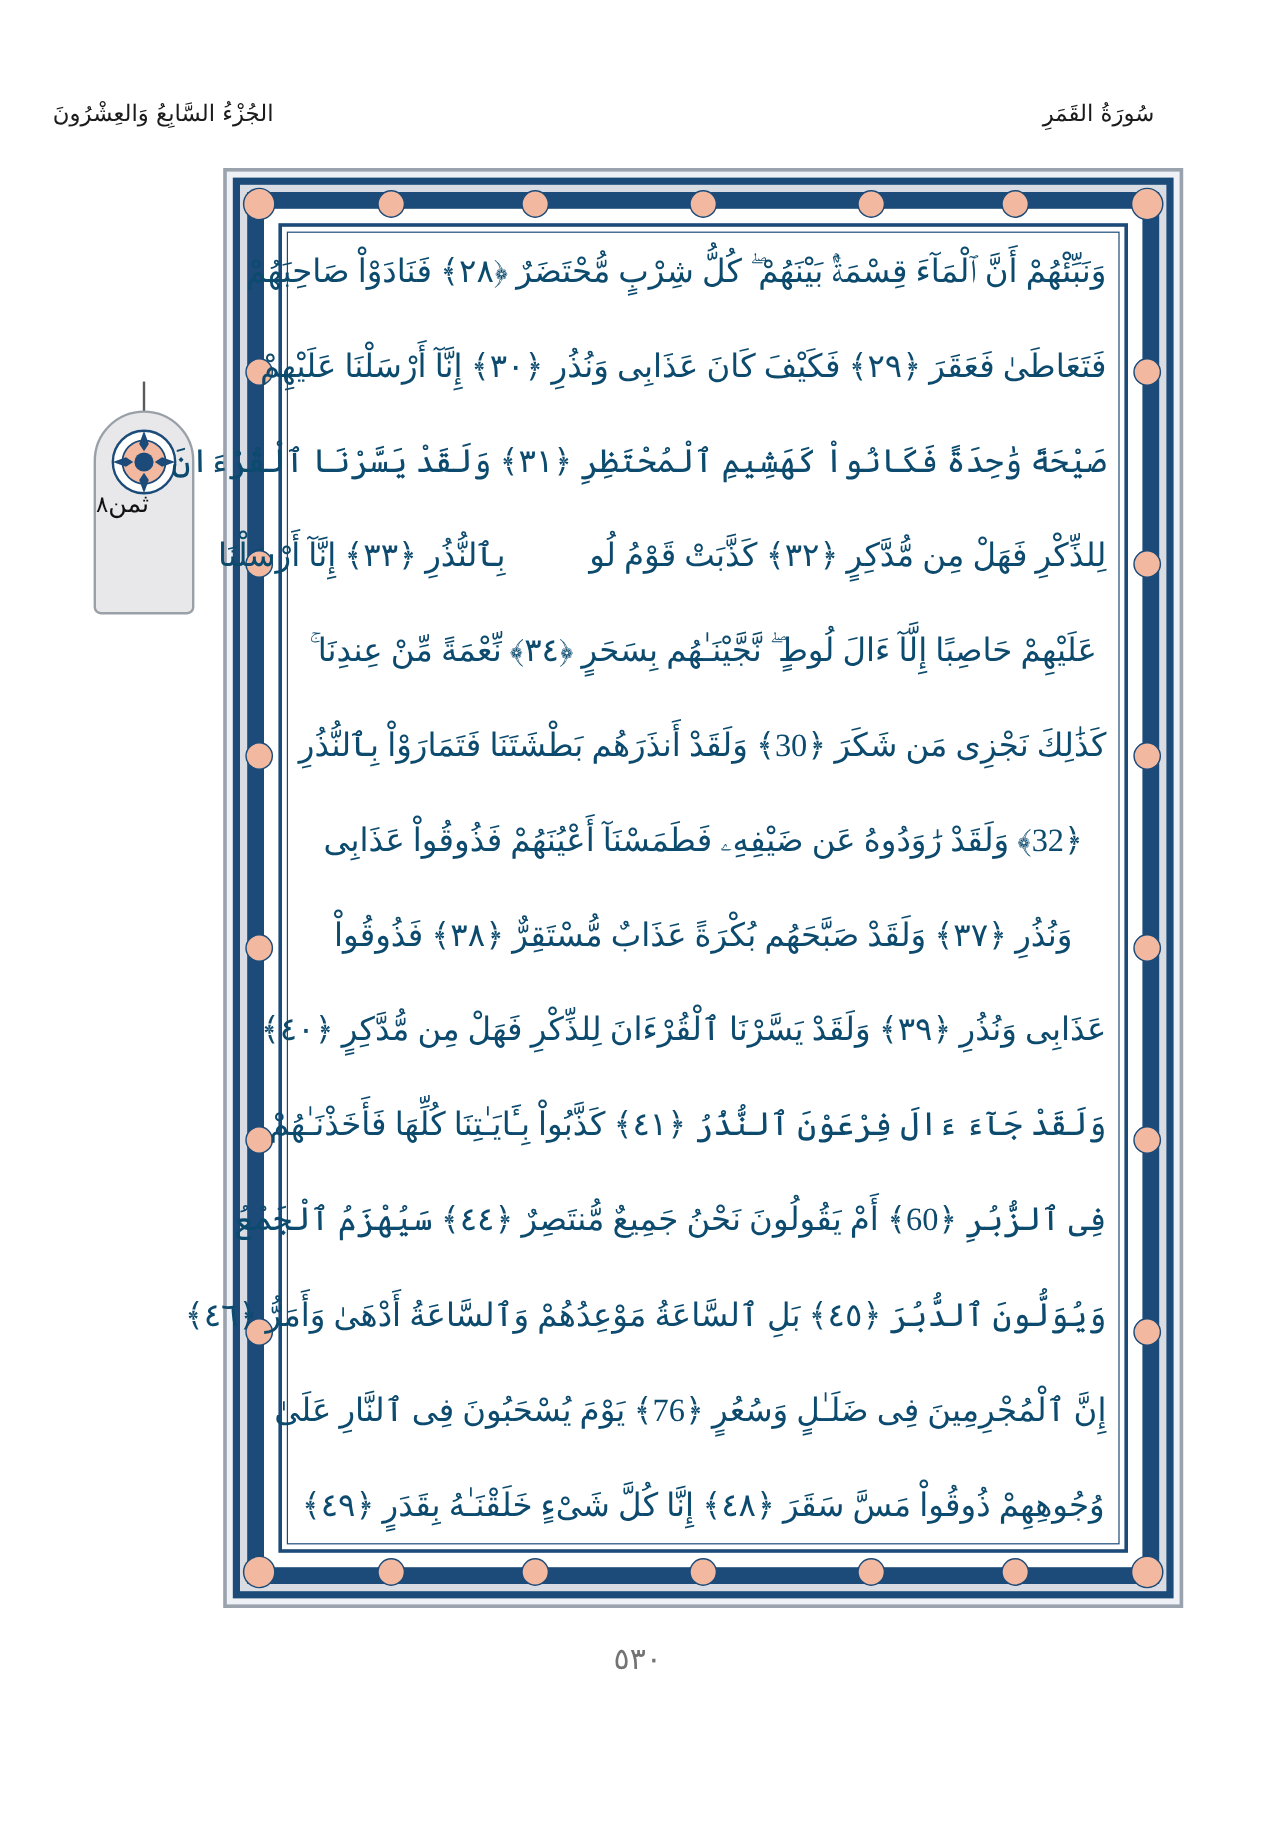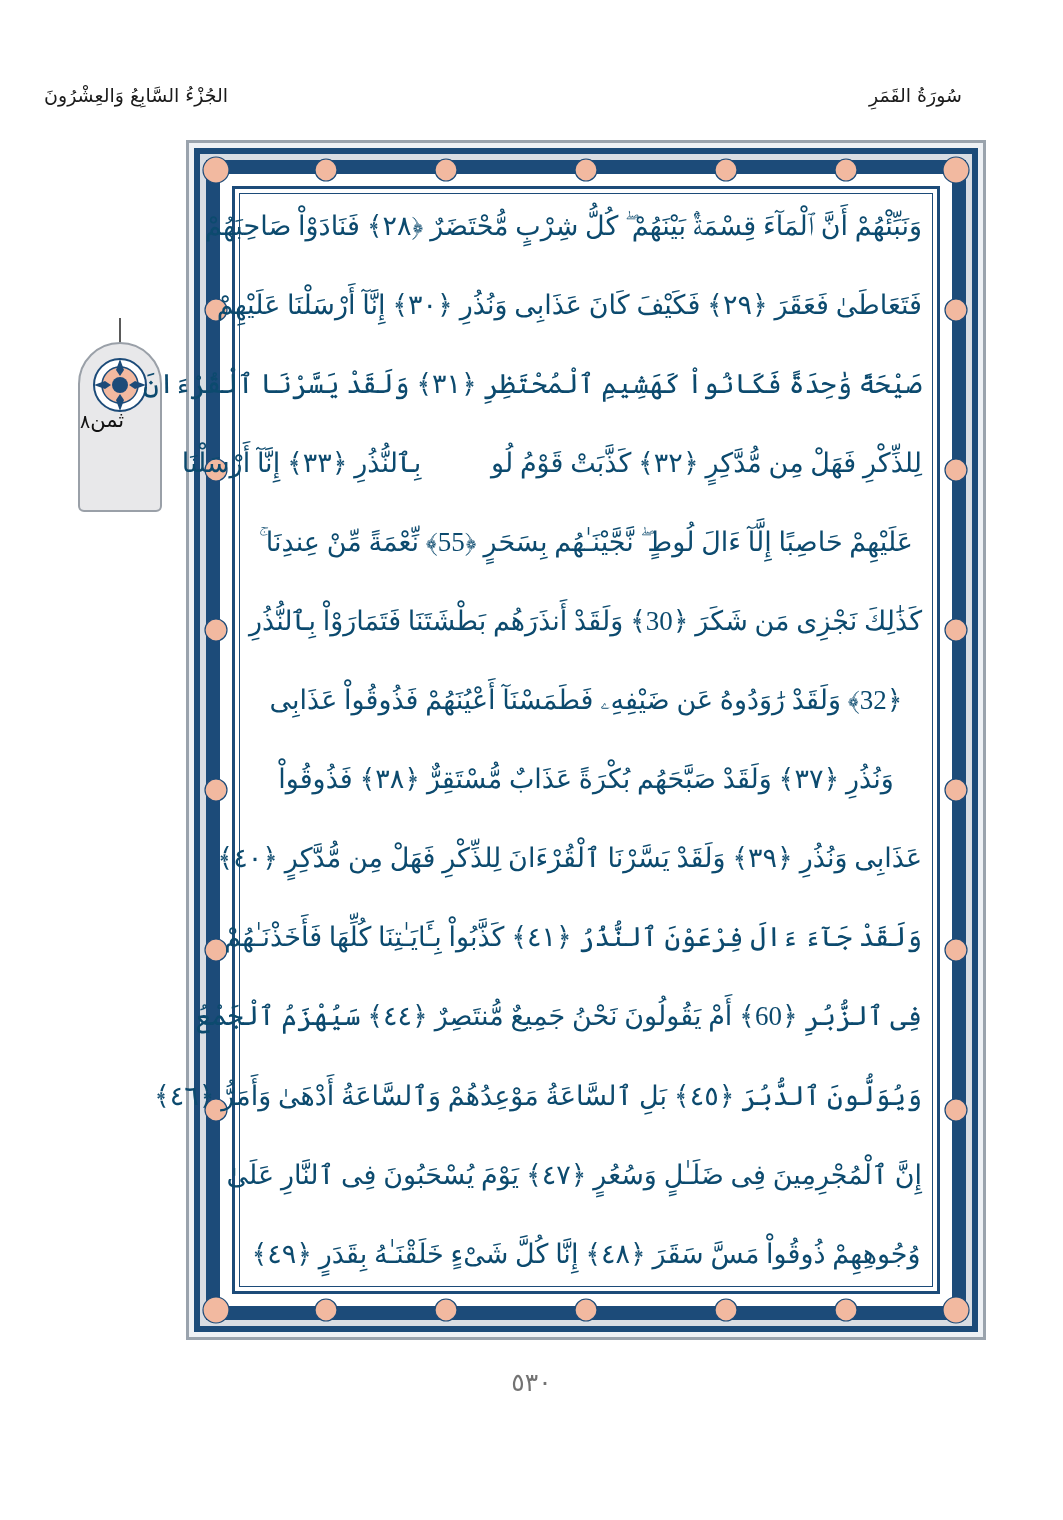--- a/index.html
+++ b/index.html
@@ -250,26 +250,26 @@
   </svg>
 
   <div class="frame-inner-line"></div>
   <div class="frame-inner-line2"></div>
 
   <div class="text-block">
     <div class="ayah-line">وَنَبِّئْهُمْ أَنَّ ٱلْمَآءَ قِسْمَةٌۢ بَيْنَهُمْ ۖ كُلُّ شِرْبٍ مُّحْتَضَرٌ ﴿٢٨﴾ فَنَادَوْاْ صَاحِبَهُمْ</div>
     <div class="ayah-line">فَتَعَاطَىٰ فَعَقَرَ ﴿٢٩﴾ فَكَيْفَ كَانَ عَذَابِى وَنُذُرِ ﴿٣٠﴾ إِنَّآ أَرْسَلْنَا عَلَيْهِمْ</div>
     <div class="ayah-line">صَيْحَةً وَٰحِدَةً فَكَانُواْ كَهَشِيمِ ٱلْمُحْتَظِرِ ﴿٣١﴾ وَلَقَدْ يَسَّرْنَا ٱلْقُرْءَانَ</div>
     <div class="ayah-line">لِلذِّكْرِ فَهَلْ مِن مُّدَّكِرٍ ﴿٣٢﴾ كَذَّبَتْ قَوْمُ لُوطٍۭ بِٱلنُّذُرِ ﴿٣٣﴾ إِنَّآ أَرْسَلْنَا</div>
-    <div class="ayah-line">عَلَيْهِمْ حَاصِبًا إِلَّآ ءَالَ لُوطٍ ۖ نَّجَّيْنَـٰهُم بِسَحَرٍ ﴿55﴾ نِّعْمَةً مِّنْ عِندِنَا ۚ</div>
+    <div class="ayah-line">عَلَيْهِمْ حَاصِبًا إِلَّآ ءَالَ لُوطٍ ۖ نَّجَّيْنَـٰهُم بِسَحَرٍ ﴿٣٤﴾ نِّعْمَةً مِّنْ عِندِنَا ۚ</div>
     <div class="ayah-line">كَذَٰلِكَ نَجْزِى مَن شَكَرَ ﴿30﴾ وَلَقَدْ أَنذَرَهُم بَطْشَتَنَا فَتَمَارَوْاْ بِٱلنُّذُرِ</div>
     <div class="ayah-line">﴿32﴾ وَلَقَدْ رَٰوَدُوهُ عَن ضَيْفِهِۦ فَطَمَسْنَآ أَعْيُنَهُمْ فَذُوقُواْ عَذَابِى</div>
     <div class="ayah-line">وَنُذُرِ ﴿٣٧﴾ وَلَقَدْ صَبَّحَهُم بُكْرَةً عَذَابٌ مُّسْتَقِرٌّ ﴿٣٨﴾ فَذُوقُواْ</div>
     <div class="ayah-line">عَذَابِى وَنُذُرِ ﴿٣٩﴾ وَلَقَدْ يَسَّرْنَا ٱلْقُرْءَانَ لِلذِّكْرِ فَهَلْ مِن مُّدَّكِرٍ ﴿٤٠﴾</div>
     <div class="ayah-line">وَلَقَدْ جَآءَ ءَالَ فِرْعَوْنَ ٱلنُّذُرُ ﴿٤١﴾ كَذَّبُواْ بِـَٔايَـٰتِنَا كُلِّهَا فَأَخَذْنَـٰهُمْ</div>
     <div class="ayah-line">فِى ٱلزُّبُرِ ﴿60﴾ أَمْ يَقُولُونَ نَحْنُ جَمِيعٌ مُّنتَصِرٌ ﴿٤٤﴾ سَيُهْزَمُ ٱلْجَمْعُ</div>
     <div class="ayah-line">وَيُوَلُّونَ ٱلدُّبُرَ ﴿٤٥﴾ بَلِ ٱلسَّاعَةُ مَوْعِدُهُمْ وَٱلسَّاعَةُ أَدْهَىٰ وَأَمَرُّ ﴿٤٦﴾</div>
-    <div class="ayah-line">إِنَّ ٱلْمُجْرِمِينَ فِى ضَلَـٰلٍ وَسُعُرٍ ﴿٤٧﴾ يَوْمَ يُسْحَبُونَ فِى ٱلنَّارِ عَلَىٰ</div>
+    <div class="ayah-line">إِنَّ ٱلْمُجْرِمِينَ فِى ضَلَـٰلٍ وَسُعُرٍ ﴿76﴾ يَوْمَ يُسْحَبُونَ فِى ٱلنَّارِ عَلَىٰ</div>
     <div class="ayah-line">وُجُوهِهِمْ ذُوقُواْ مَسَّ سَقَرَ ﴿٤٨﴾ إِنَّا كُلَّ شَىْءٍ خَلَقْنَـٰهُ بِقَدَرٍ ﴿٤٩﴾</div>
   </div>
 </div>
 
 <div class="page-number">٥٣٠</div>
 
 </body></html>

